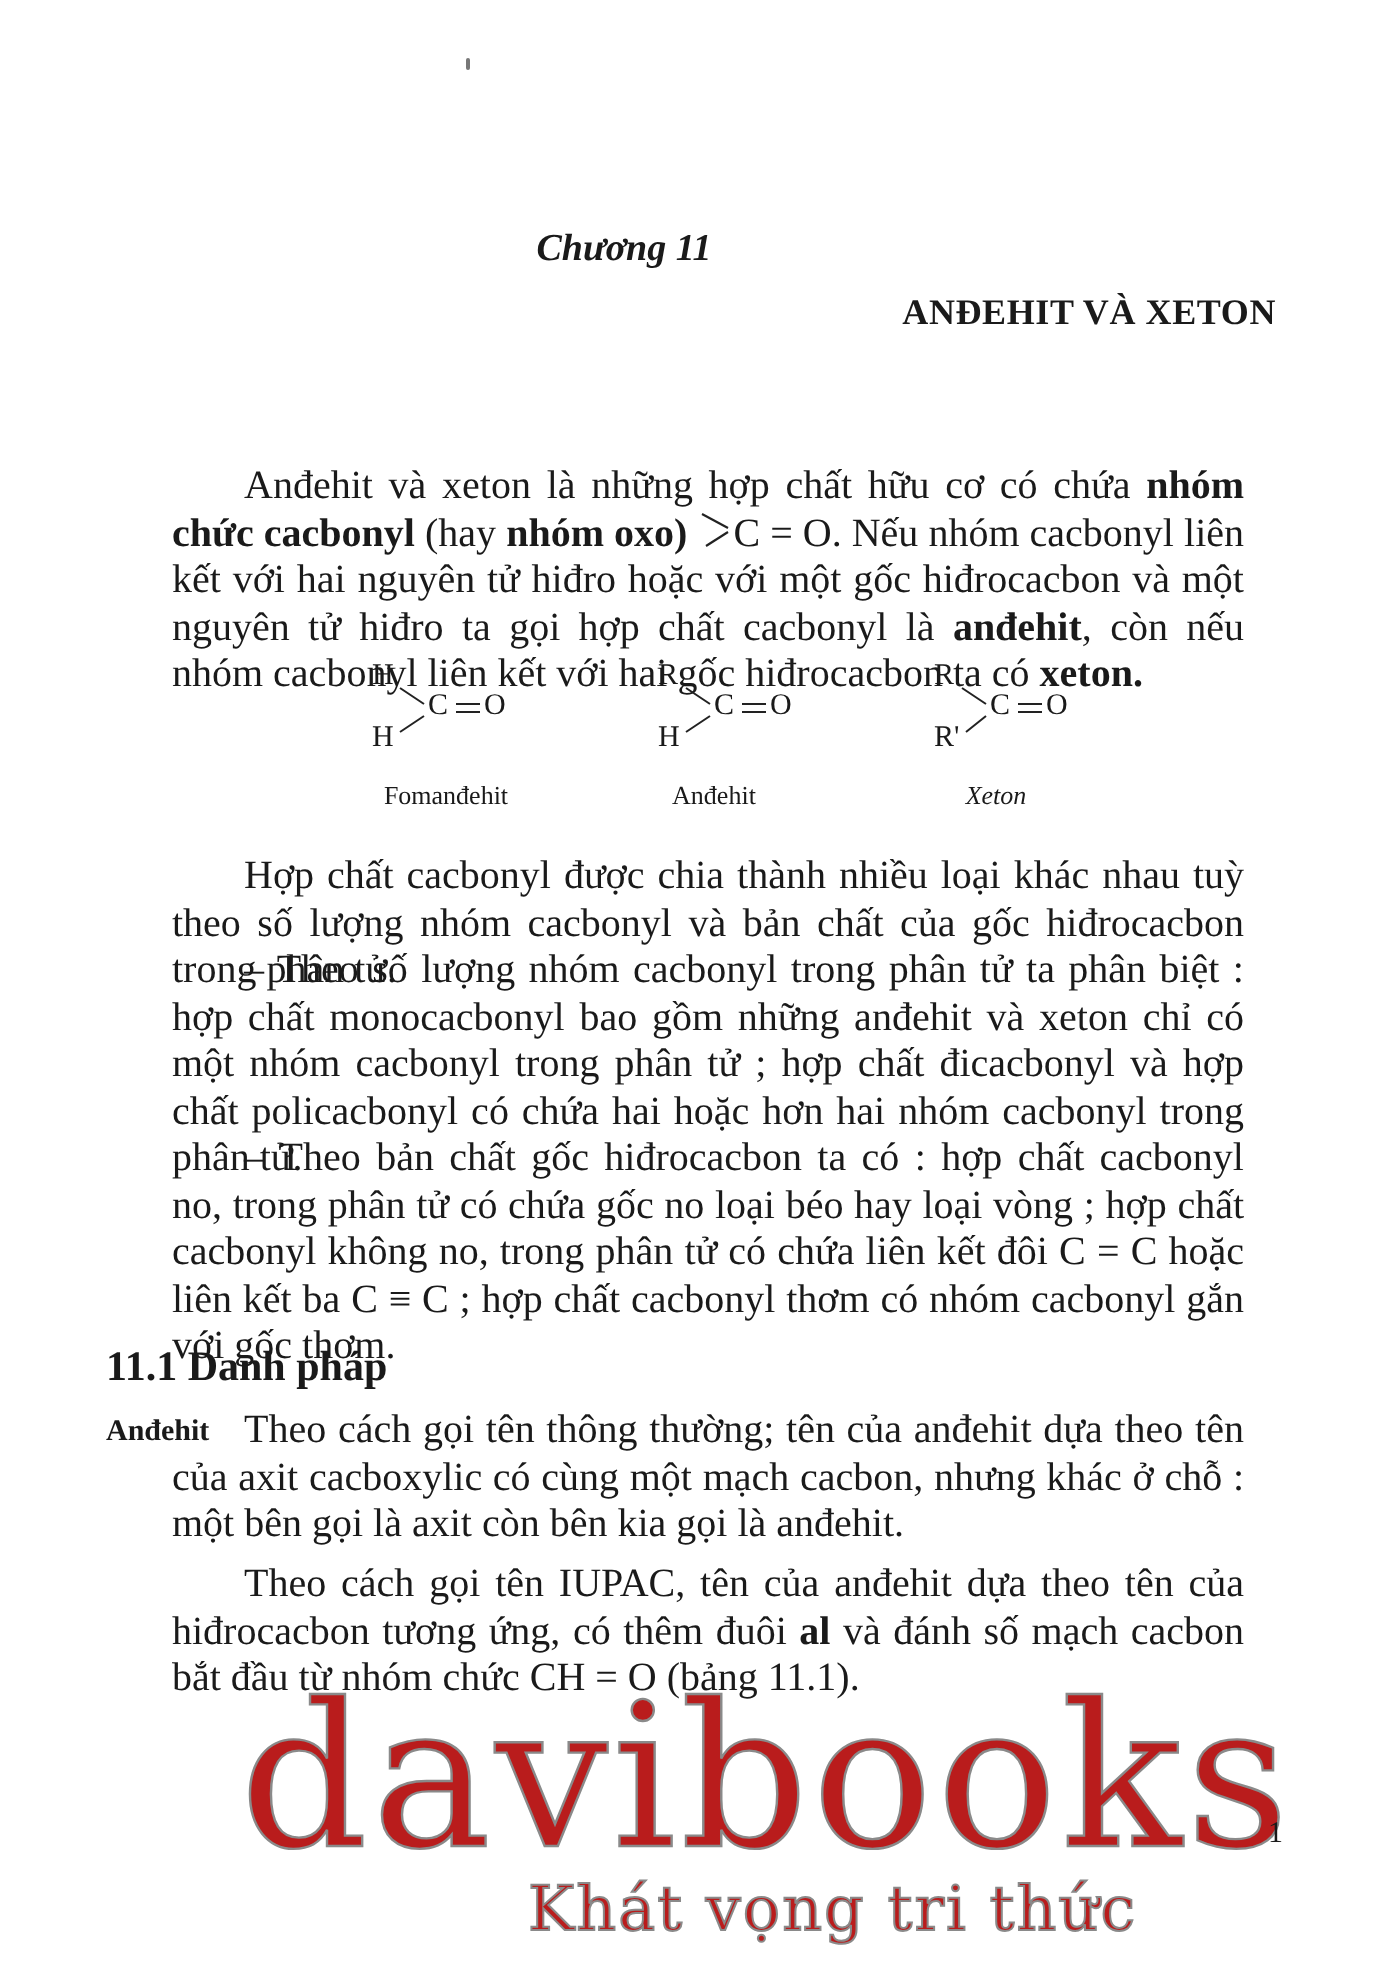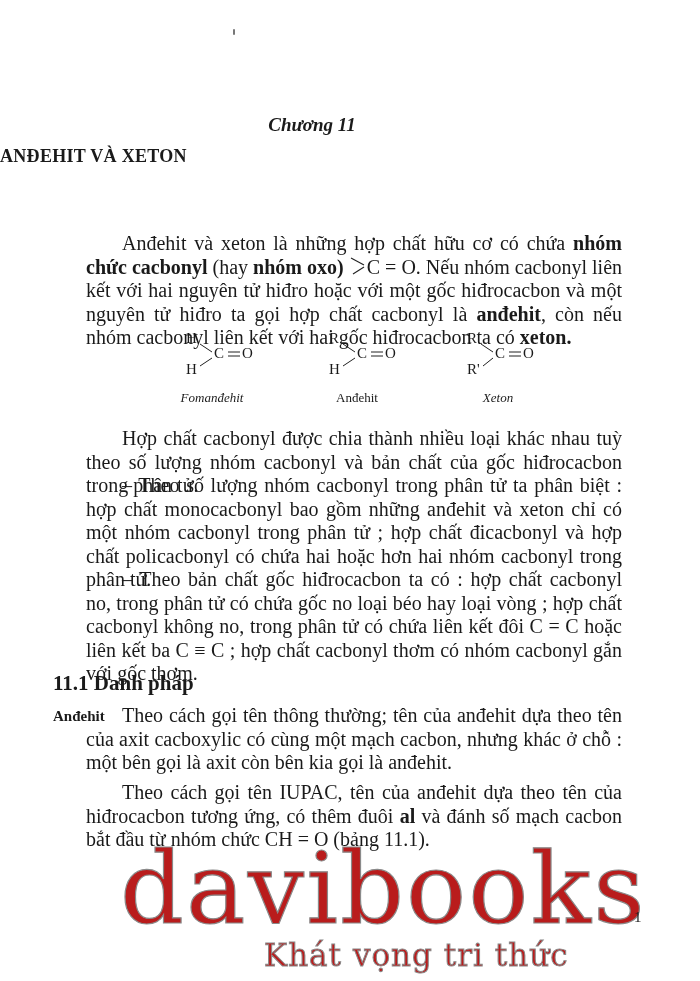--- a/index.html
+++ b/index.html
@@ -6,21 +6,21 @@
   body {
     width: 700px; height: 981px; background: #ffffff; position: relative; overflow: hidden;
     font-family: "Liberation Serif", "DejaVu Serif", serif; color: #1a1a1a;
   }
   .speck { position: absolute; left: 233px; top: 29px; width: 2px; height: 6px; background: #777; border-radius: 1px; }
   .chapter {
     position: absolute; left: 0; width: 624px; top: 114px; text-align: center;
     font-style: italic; font-weight: bold; font-size: 19px;
   }
   .title {
-    position: absolute; left: 0; width: 638px; top: 146px; text-align: left;
+    position: absolute; left: 0; width: 638px; top: 146px; text-align: right;
     font-weight: bold; font-size: 18px; letter-spacing: 0.3px;
   }
   .para {
     position: absolute; left: 82px; width: 536px; font-size: 20px; line-height: 23.5px;
     text-align: justify; text-indent: 36px; margin: 4px;
   }
   .para b { font-weight: bold; }
   .p1 { top: 228px; }
   .p2 { top: 423px; }
   .p3 { top: 470px; }
@@ -33,21 +33,21 @@
     position: absolute; left: 53px; top: 671px; font-weight: bold; font-size: 21px;
   }
   .h-sub {
     position: absolute; left: 53px; top: 708px; font-weight: bold; font-size: 15px;
   }
   .struct { position: absolute; top: 328px; width: 110px; height: 60px; }
   .struct .atom { position: absolute; font-size: 15px; }
   .struct svg { position: absolute; left: 0; top: 0; }
   .caption { position: absolute; top: 390px; font-size: 13px; text-align: center; width: 120px; }
   .s1 { left: 186px; } .s2 { left: 329px; } .s3 { left: 467px; }
-  .c1 { left: 152px; font-style: italic; } .c2 { left: 297px; } .c3 { left: 438px; font-style: italic; }
+  .c1 { left: 163px; } .c2 { left: 297px; } .c3 { left: 438px; font-style: italic; }
   .pagenum { position: absolute; left: 634px; top: 909px; font-size: 15px; }
   .wm-big {
     position: absolute; left: 120px; top: 834px; font-family: "DejaVu Serif", serif;
     font-size: 100px; line-height: 110px; color: #b91c1c; letter-spacing: 2px;
     -webkit-text-stroke: 1.2px #8a8a8a;
   }
   .wm-small {
     position: absolute; left: 264px; top: 935px; font-family: "DejaVu Serif", serif;
     font-size: 31px; line-height: 40px; color: #b91c1c; letter-spacing: 1px;
     -webkit-text-stroke: 1px #8a8a8a;

